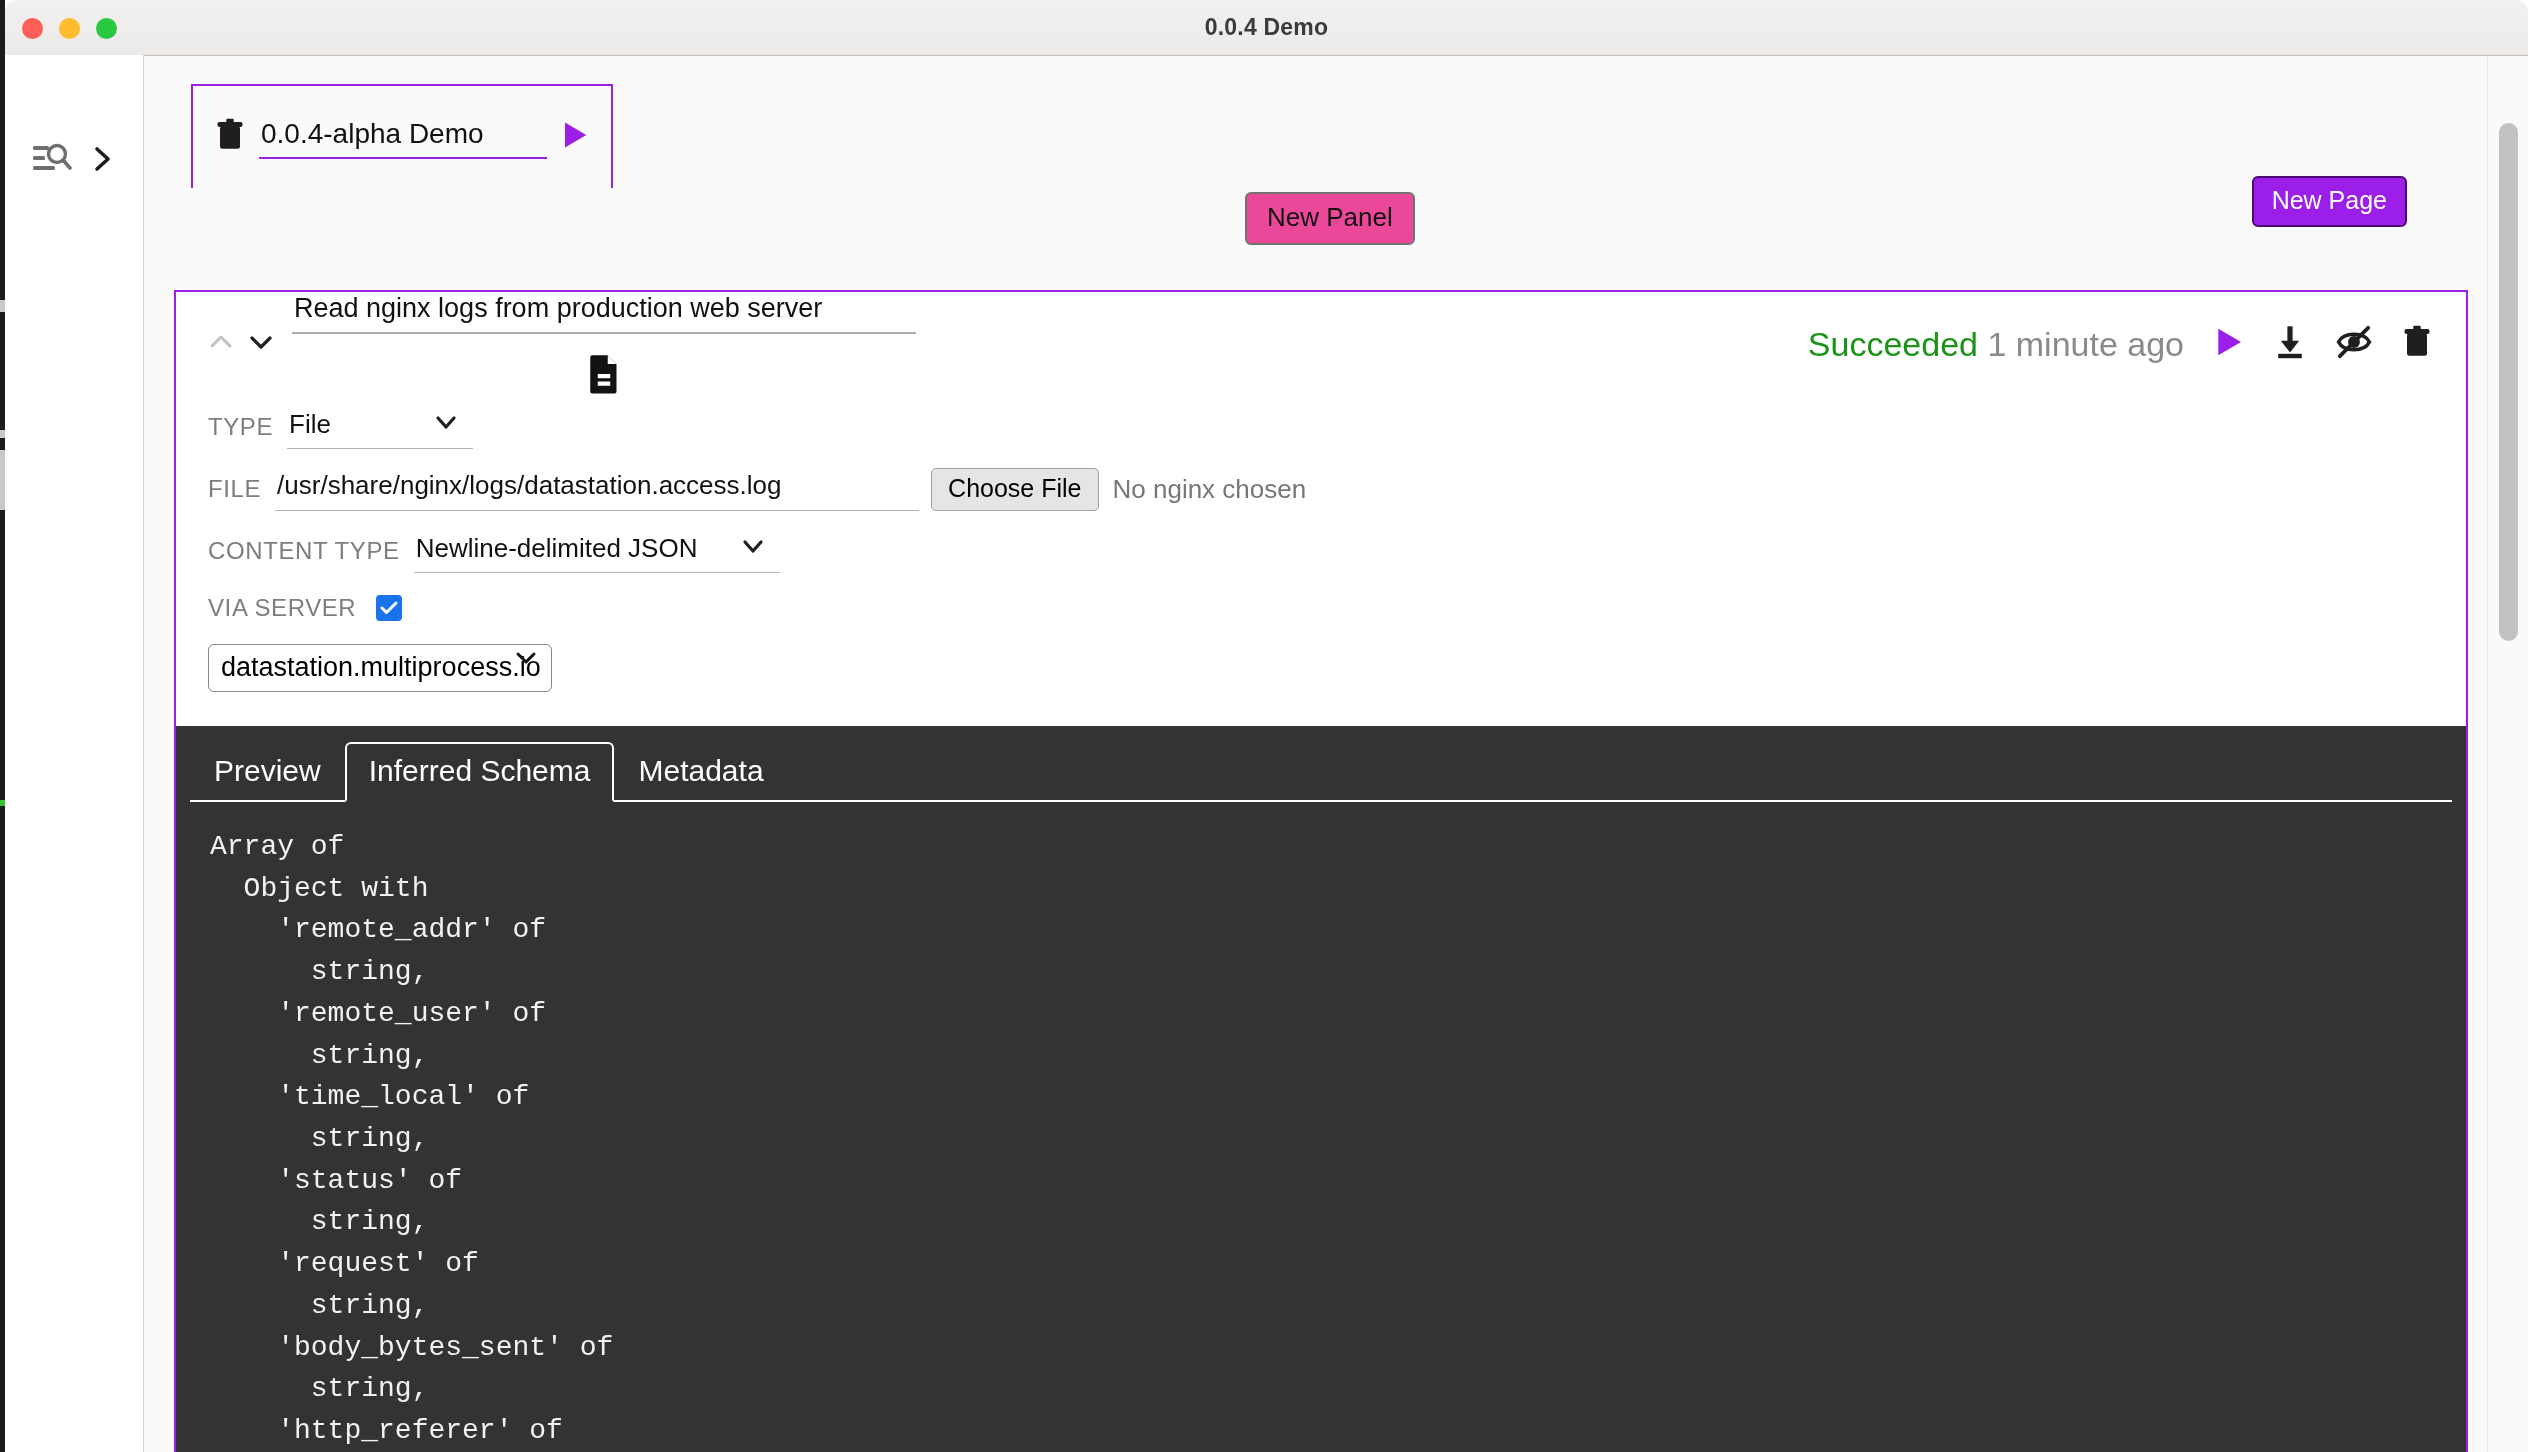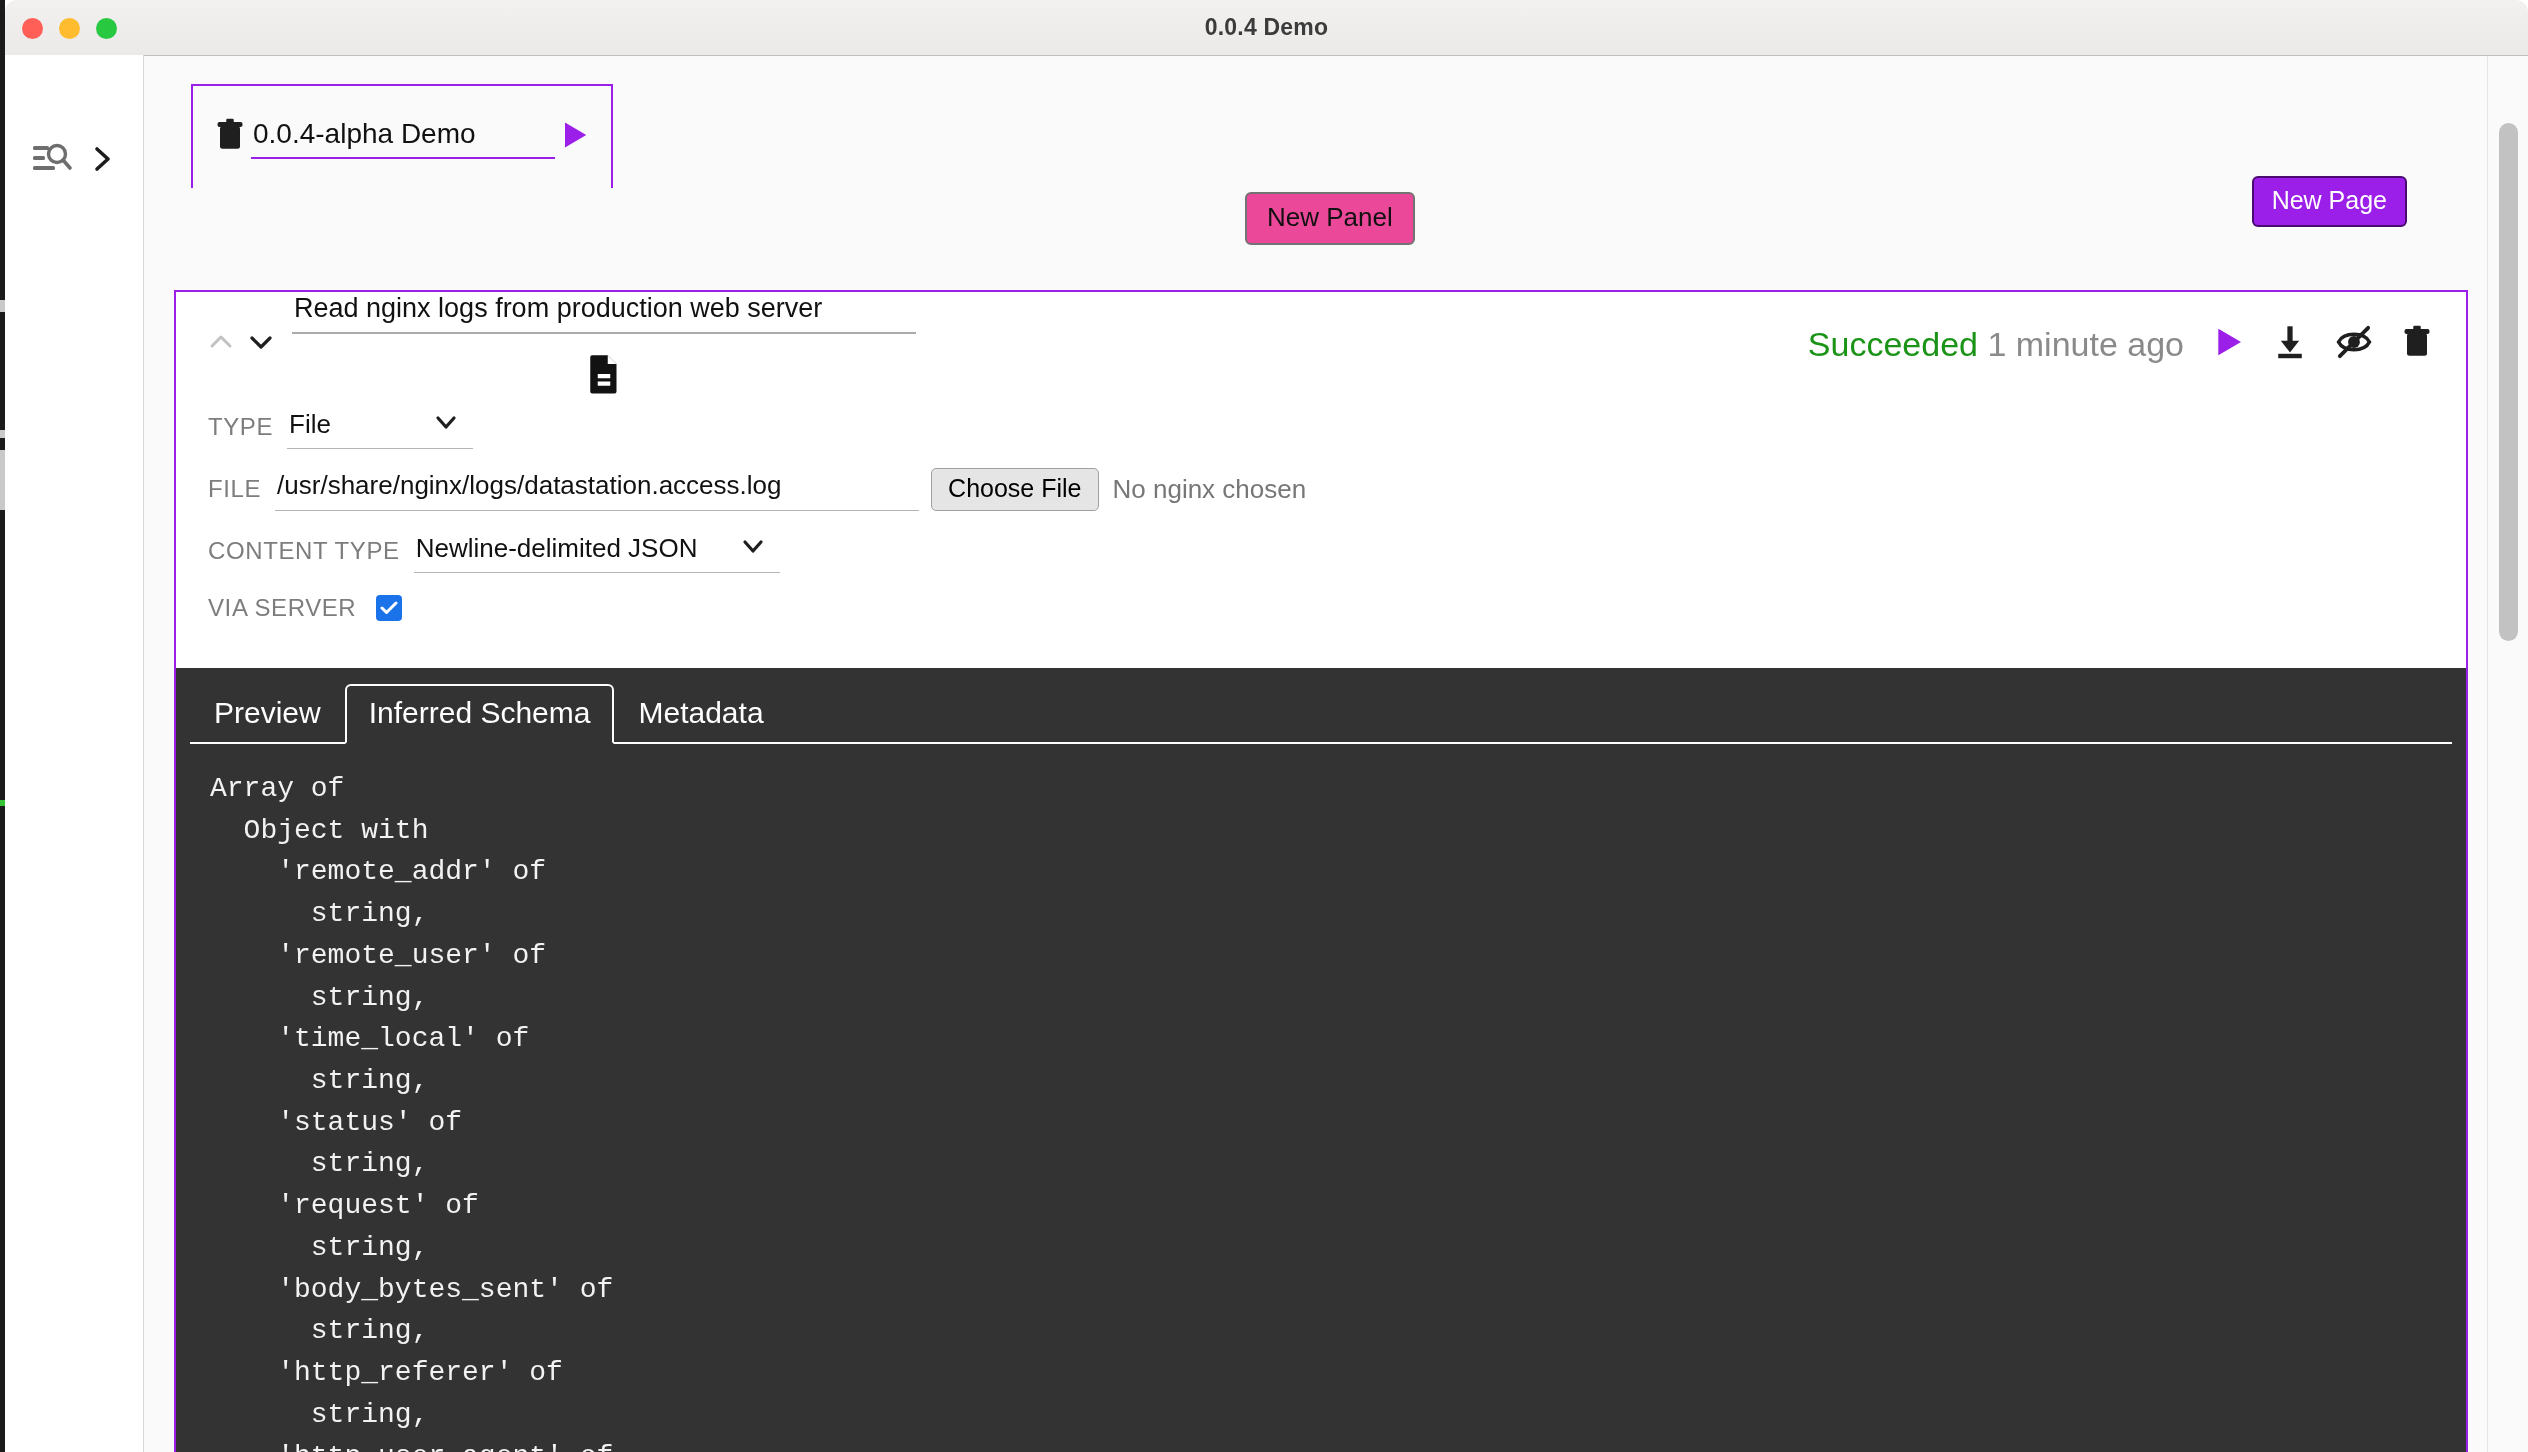--- a/index.html
+++ b/index.html
@@ -48,21 +48,21 @@
     background:#fafafa; overflow:hidden;
   }
 
   
   .pagebar { position:relative; height:130px; }
   .page-tab {
     position:absolute; left:47px; top:28px;
     width:422px; height:104px;
     border:2px solid #9b1fe8; border-bottom:none;
     background:#fafafa; box-sizing:border-box;
-    display:flex; align-items:center; padding:0 22px; gap:6px;
+    display:flex; align-items:center; padding:0 22px; gap:14px;
   }
   .page-tab .trash { flex:0 0 auto; }
   .page-tab-name {
     flex:1 1 auto;
     font-size:28px; color:#111; background:transparent;
     border:none; border-bottom:2px solid #9b1fe8;
     outline:none; padding:3px 2px 7px 2px;
     font-family:"Liberation Sans", sans-serif;
     width:100%;
   }
@@ -342,20 +342,30 @@
 
       <div class="frow" style="min-height:52px">
         <span class="flabel">VIA SERVER</span>
         <span class="checkbox">
           <svg width="18" height="14" viewBox="0 0 18 14">
             <polyline points="2,7 6.5,11.5 16,2" fill="none" stroke="#ffffff" stroke-width="3" stroke-linecap="round" stroke-linejoin="round"></polyline>
           </svg>
         </span>
       </div>
 
+      <span class="server-wrap">
+        <select class="server-select">
+          <option>datastation.multiprocess.io</option>
+        </select>
+        <span class="chev2">
+          <svg width="24" height="18" viewBox="0 0 24 18">
+              <polyline points="4,5 12,13 20,5" fill="none" stroke="#111" stroke-width="3" stroke-linecap="round" stroke-linejoin="round"></polyline>
+            </svg>
+        </span>
+      </span>
 
     </div>
 
     <div class="results">
       <div class="tabs">
         <div class="tab">Preview</div>
         <div class="tab active">Inferred Schema</div>
         <div class="tab">Metadata</div>
         <div class="tab-underline"></div>
       </div>

